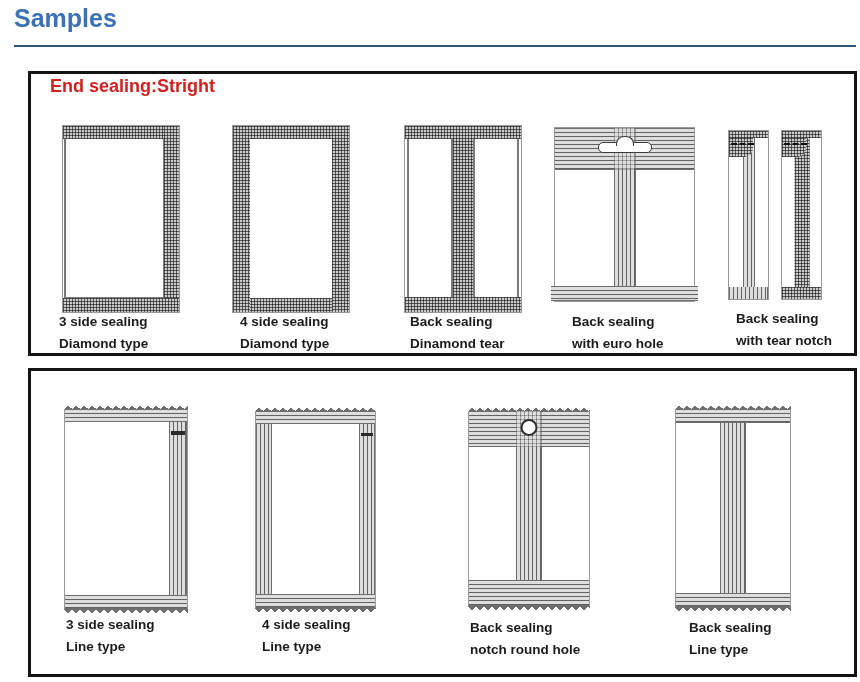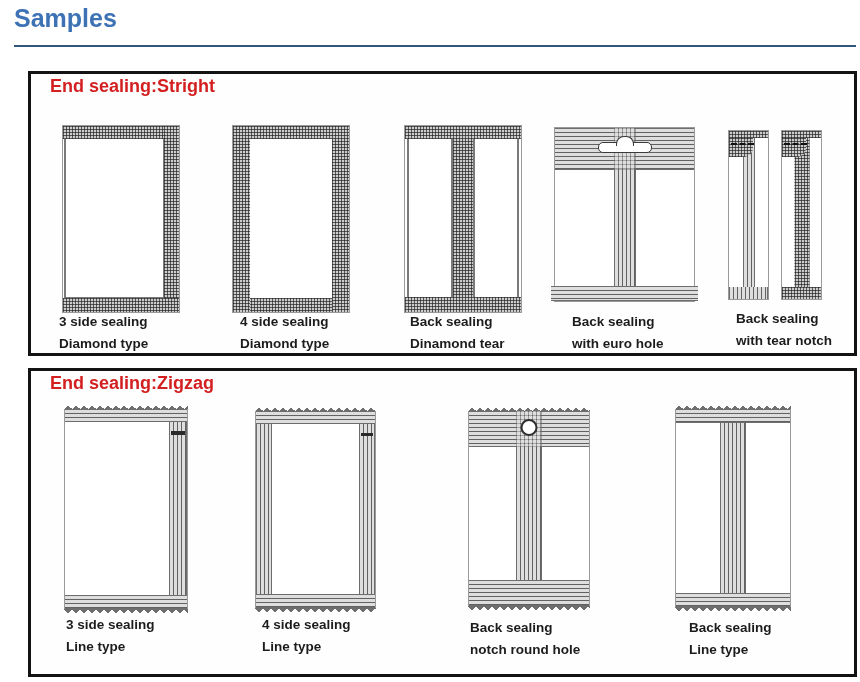--- a/index.html
+++ b/index.html
@@ -128,21 +128,20 @@
     <div>Back sealing</div>
     <div>with euro hole</div>
   </div>
   <div class="label" style="left:705px;top:234px;">
     <div>Back sealing</div>
     <div>with tear notch</div>
   </div>
 </section>
 
 <section class="panel" id="sec1">
-  <h2 class="sec-title">End sealing:Zigzag</h2>
 
   <div class="zbag" style="left:33px;top:34px;width:124px;height:208px;">
     <div class="zzt"></div>
     <div class="core">
       <div class="seal vl" style="top:0;right:0;bottom:0;width:18px;"></div>
       <div class="seal hl" style="top:0;left:0;right:0;height:13px;"></div>
       <div class="seal hl" style="bottom:0;left:0;right:0;height:14px;"></div>
       <div class="tick" style="right:2px;top:22px;width:14px;height:4px;"></div>
     </div>
     <div class="zzb"></div>

